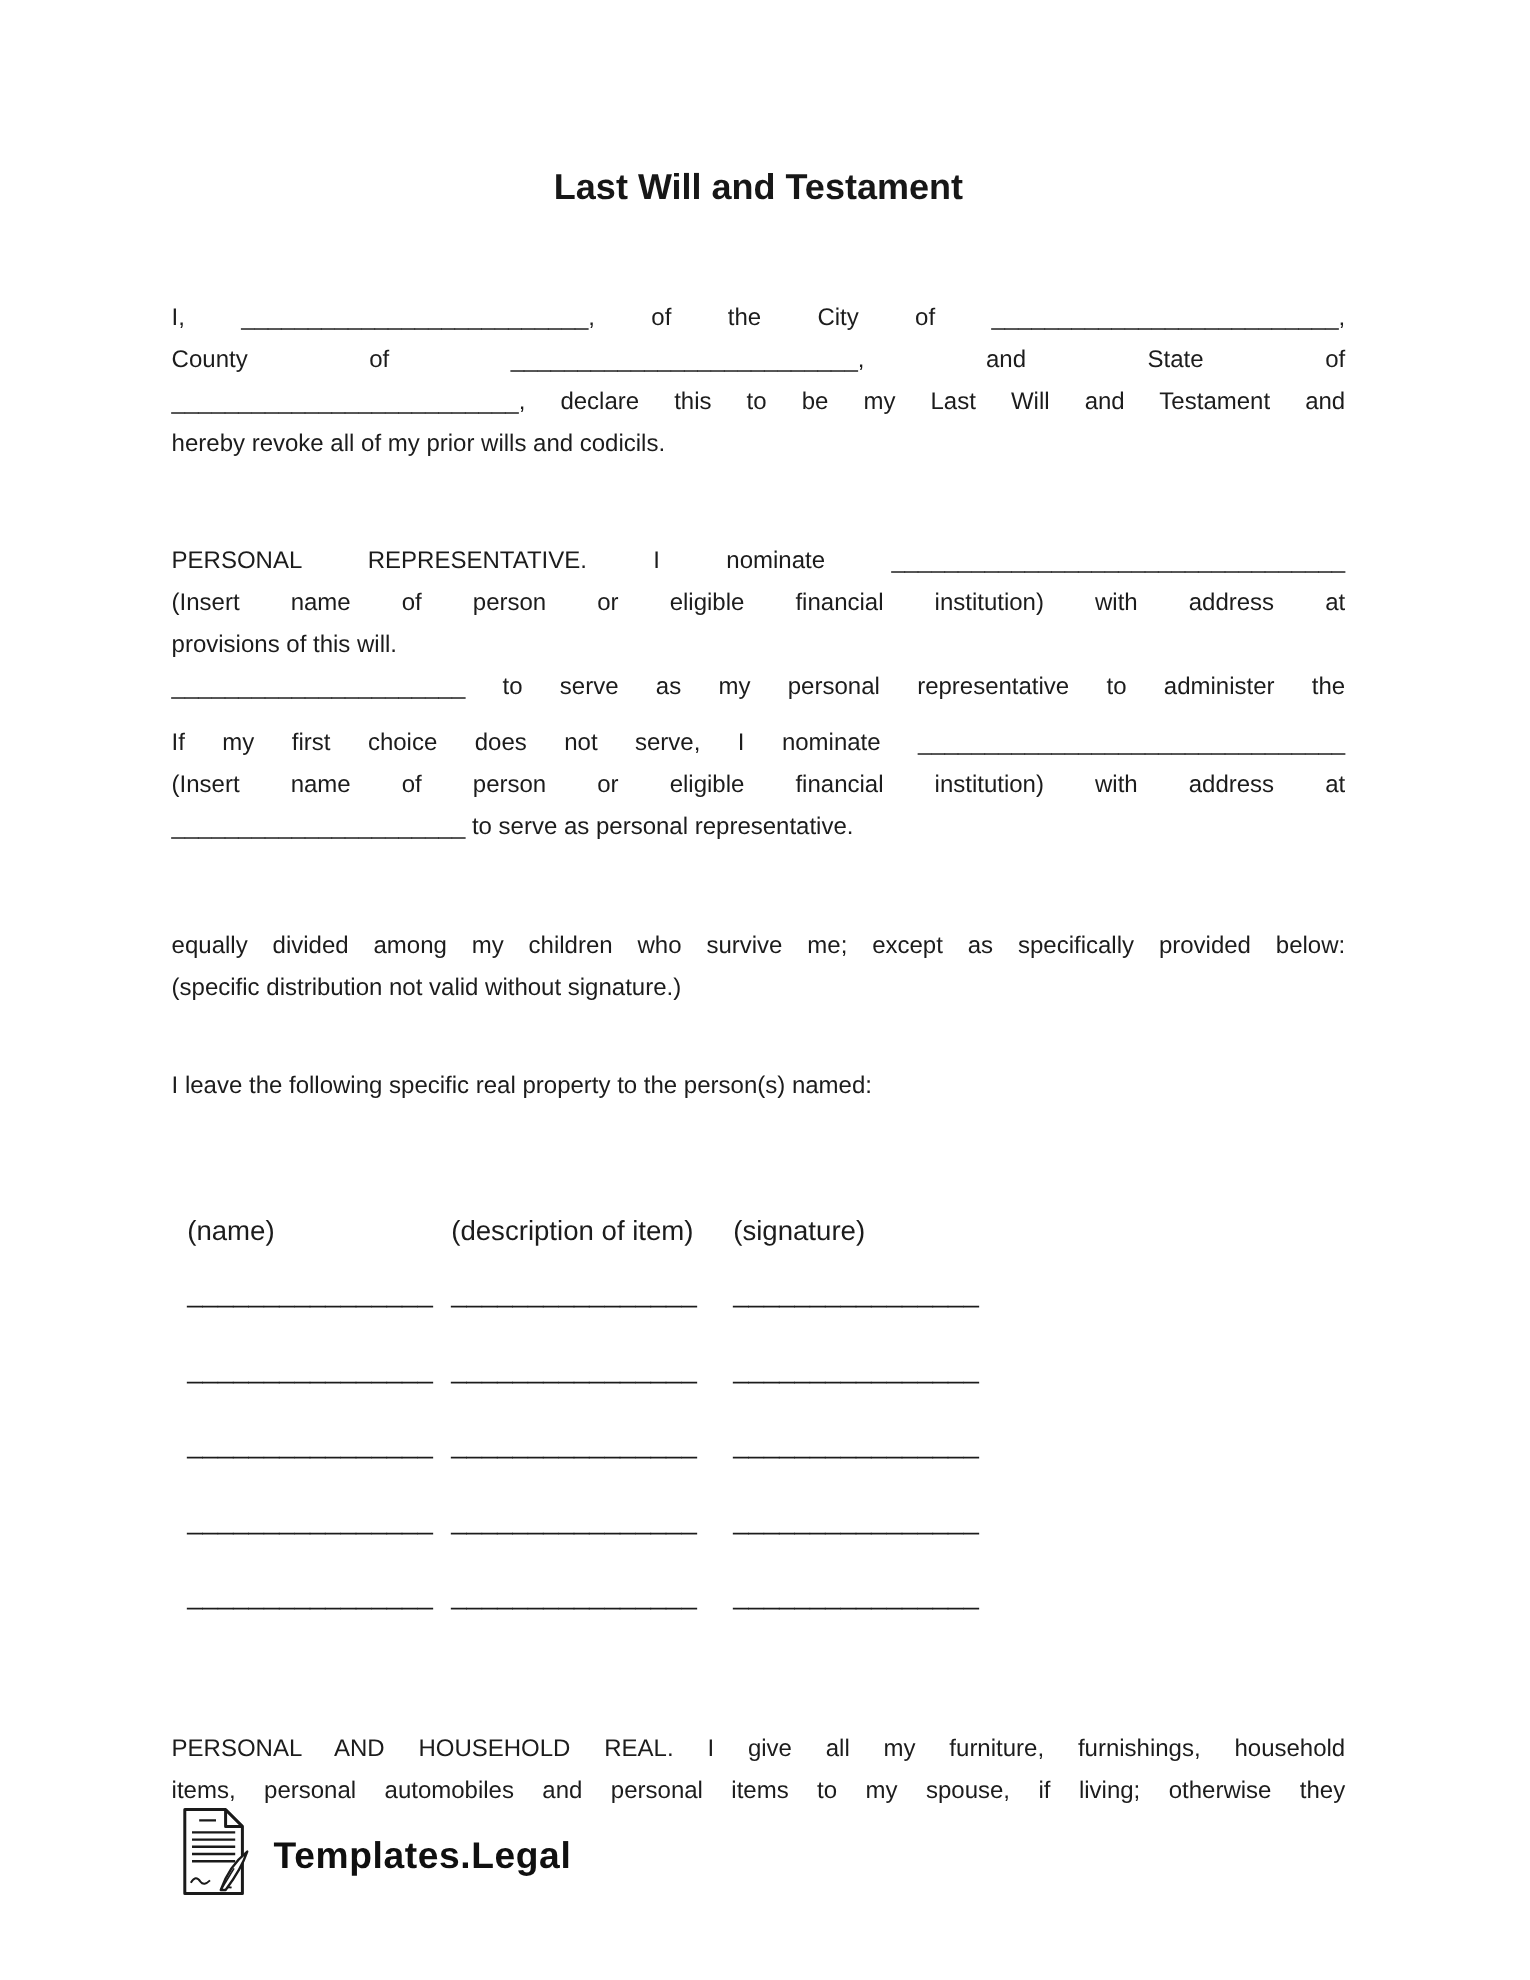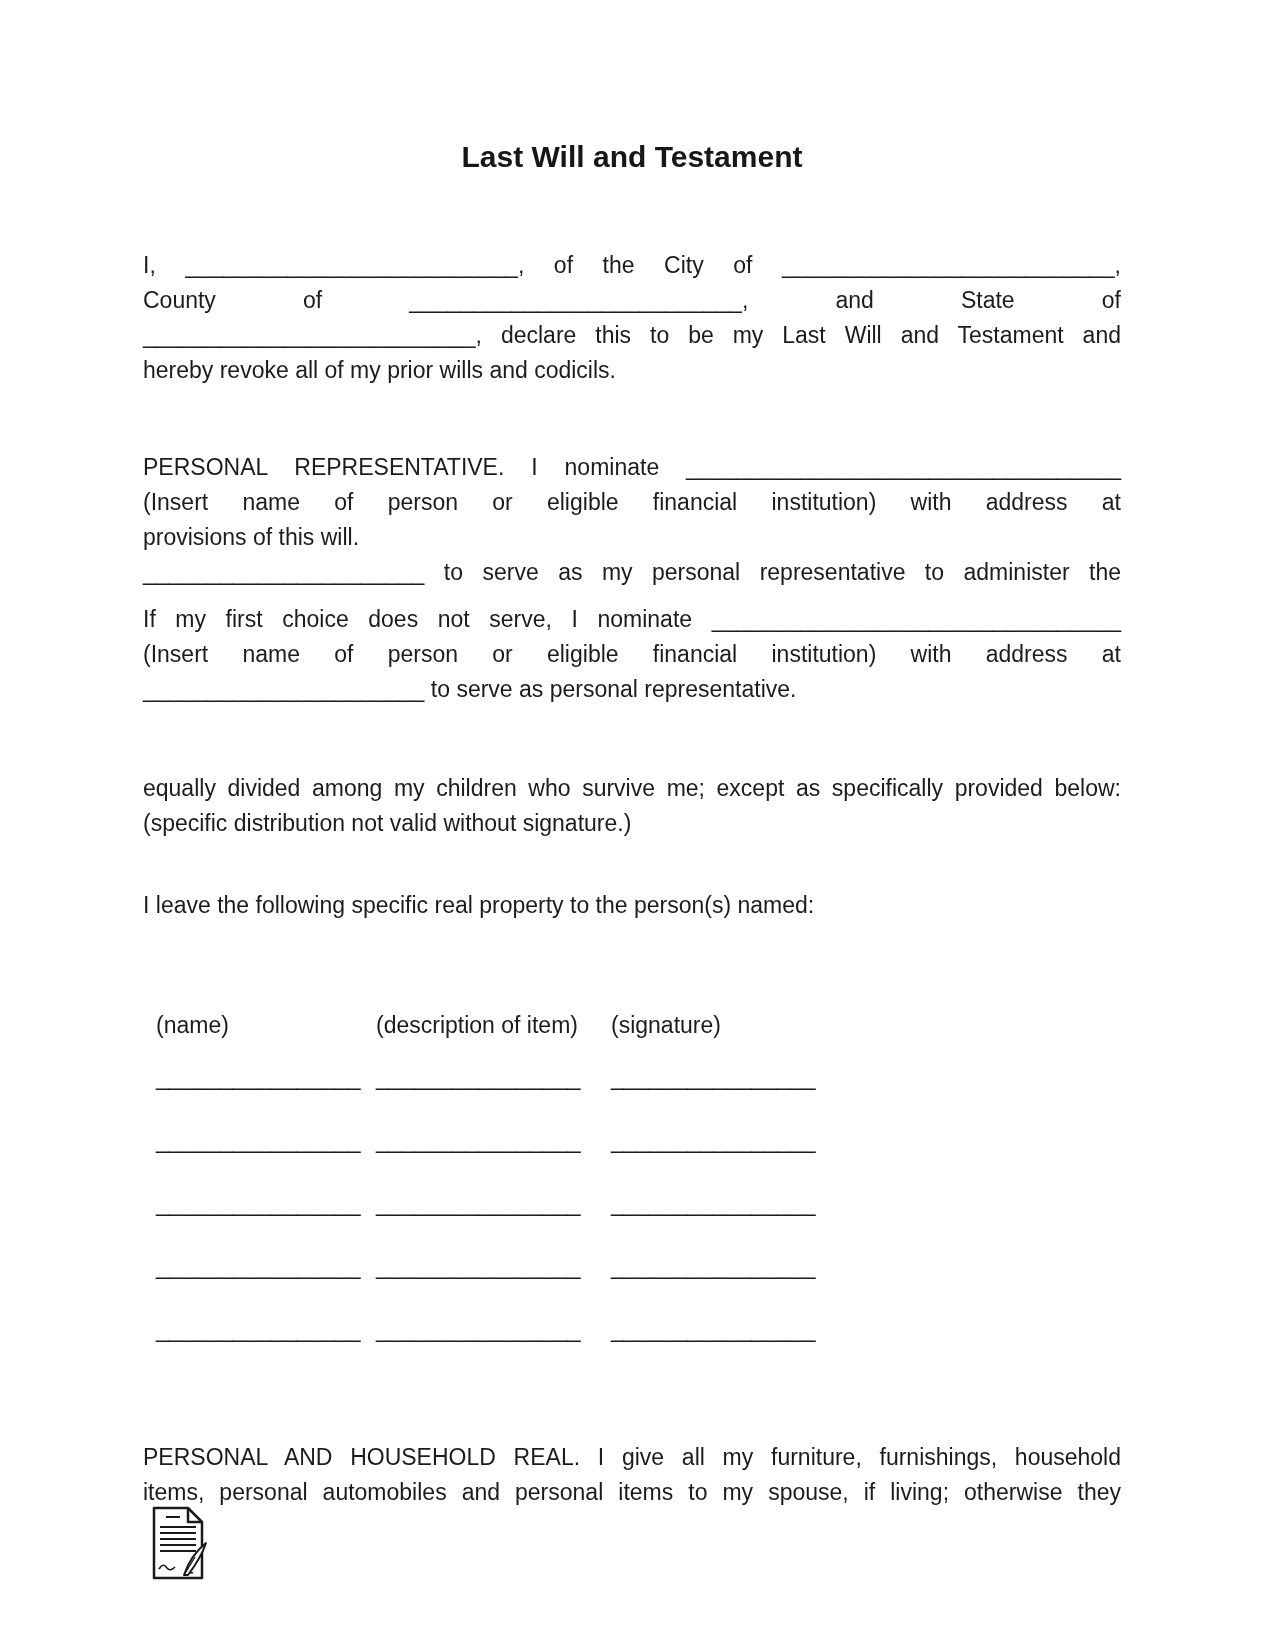--- a/index.html
+++ b/index.html
@@ -20,21 +20,21 @@
     margin:0;
     text-align:center;
     font-size:30px;
     font-weight:700;
     color:#171717;
   }
   .block{
     position:absolute;
     left:143px;
     width:978px;
-    font-size:23px;
+    font-size:20px;
     line-height:35px;
   }
   .line{white-space:normal;}
   .just{
     text-align:justify;
     text-align-last:justify;
   }
   .b{font-weight:400;}
   .tablegrid{
     position:absolute;
@@ -154,15 +154,16 @@
         <line x1="12" y1="28" x2="48" y2="28" stroke="#1a1a1a" stroke-width="2"></line>
         <line x1="12" y1="34" x2="48" y2="34" stroke="#1a1a1a" stroke-width="2"></line>
         <line x1="12" y1="40" x2="48" y2="40" stroke="#1a1a1a" stroke-width="2"></line>
         <line x1="12" y1="46" x2="48" y2="46" stroke="#1a1a1a" stroke-width="2"></line>
         <path d="M11 64 q4 -7 8 -1 q3 4 8 -1" fill="none" stroke="#1a1a1a" stroke-width="1.6"></path>
         <path d="M38 69 q4 -2 7 -1" fill="none" stroke="#1a1a1a" stroke-width="1.6"></path>
         <path d="M36 70 C40 58 48 46 58 38 C54 50 46 62 40 70 Z" fill="#ffffff" stroke="#1a1a1a" stroke-width="2" stroke-linejoin="round"></path>
         <line x1="36" y1="70" x2="47" y2="52" stroke="#1a1a1a" stroke-width="1.4"></line>
       </svg>
     </span>
+    <span class="brand">Templates.Legal</span>
   </div>
 
 </div>
 
 </body></html>

